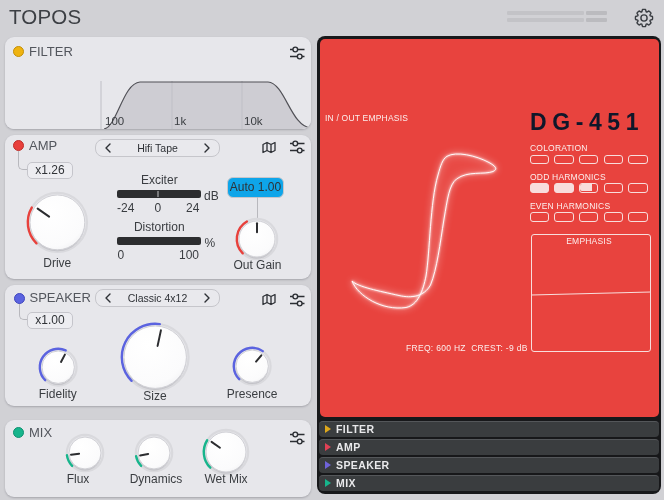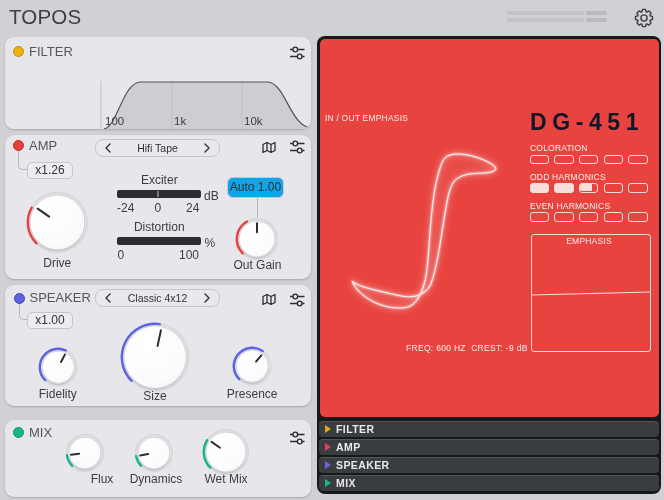--- a/index.html
+++ b/index.html
@@ -198,21 +198,21 @@
         <path d="M -12.87 12.87 A 18.2 18.2 0 0 1 -17.92 3.16" stroke="#17b58c" stroke-width="2.4" fill="none" stroke-linecap="round"></path>
         <line x1="-5.83" y1="1.03" x2="-13.87" y2="2.44" stroke="#2c2d30" stroke-width="2" stroke-linecap="round"></line>
       </svg>
       <svg style="left:195.0px;top:6.4px" width="52" height="52" viewBox="-26 -26 52 52">
         <circle cx="0" cy="0" r="22.2" fill="none" stroke="#d9d9dd" stroke-width="2.2"></circle>
         <circle cx="0" cy="1.5" r="20" fill="rgba(60,60,70,.18)"></circle>
         <circle cx="0" cy="0" r="20" fill="url(#kg)" stroke="#d0d0d5" stroke-width="1"></circle>
         <path d="M -15.70 15.70 A 22.2 22.2 0 0 1 -18.83 -11.76" stroke="#17b58c" stroke-width="2.4" fill="none" stroke-linecap="round"></path>
         <line x1="-6.06" y1="-4.24" x2="-14.42" y2="-10.09" stroke="#2c2d30" stroke-width="2" stroke-linecap="round"></line>
       </svg>
-      <div class="lbl" style="left:69px;top:52px;width:56px">Flux</div>
+      <div class="lbl" style="left:45px;top:52px;width:56px">Flux</div>
   <div class="lbl" style="left:121px;top:52px;width:60px">Dynamics</div>
   <div class="lbl" style="left:193px;top:52px;width:56px">Wet Mix</div>
 </div>
 
 <div class="abs" id="right" style="left:317px;top:36px;width:344px;height:458px;background:#17181a;border-radius:8px"></div>
 <div class="abs" id="screen" style="left:320px;top:38.5px;width:338.5px;height:378px;background:#e8433e;border-radius:5px;overflow:hidden">
   <div class="wtxt" style="left:5px;top:74.5px">IN / OUT EMPHASIS</div>
   <div class="wtxt" style="left:210px;top:73px;font-size:23px;font-weight:bold;letter-spacing:5.6px;line-height:21px;color:#0f172a">DG-451</div>
   <div class="wtxt" style="left:210px;top:104px">COLORATION</div>
   <div class="wtxt" style="left:210px;top:133px">ODD HARMONICS</div>

